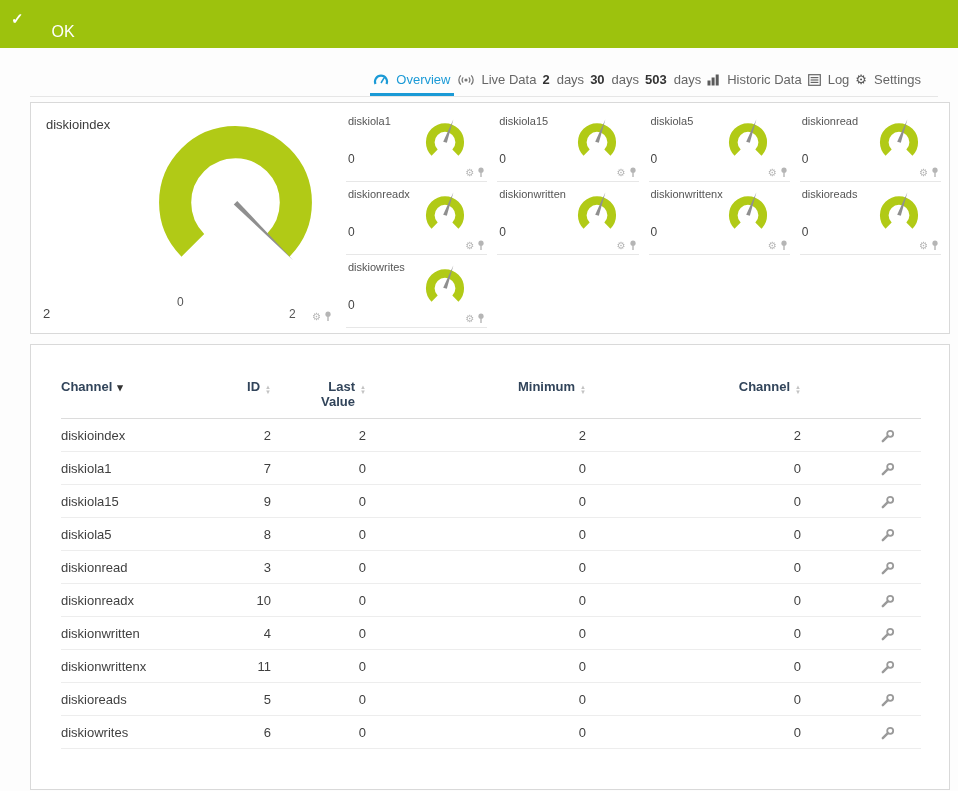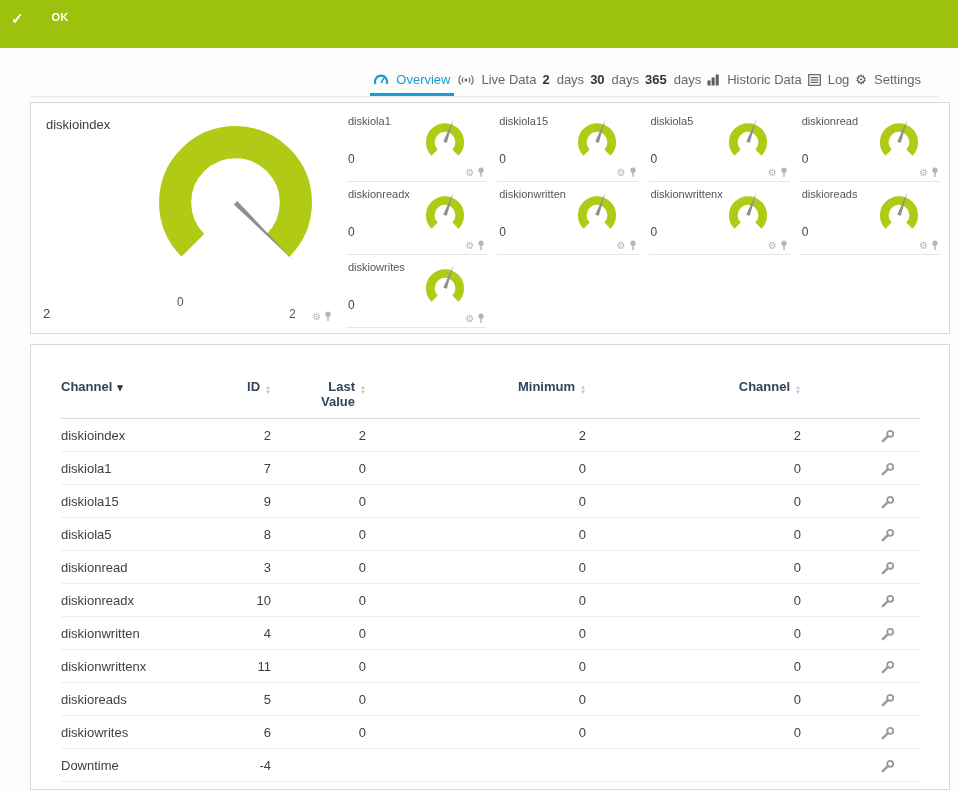--- a/index.html
+++ b/index.html
@@ -13,21 +13,21 @@
   
   .topbar{height:48px;background:var(--header-green,#9dc20d);display:flex;align-items:flex-start;padding:7px 0 0 11px}
   .check{color:#fff;font-weight:bold;font-size:15px;margin:3px 9px 0 0}
   .title-line{display:flex;align-items:baseline}
   .sensor-type{color:#fff;font-style:italic;font-weight:bold;font-size:17px;margin-right:6px}
   .sensor-title{color:#fff;font-size:17px}
   .flag{font-size:11px;color:#55611c;margin-left:7px;position:relative;top:-4px;cursor:pointer}
   .stars{margin-left:24px;font-size:12px;letter-spacing:1px;position:relative;top:-3px;cursor:pointer}
   .stars-filled{color:#343c10}
   .stars-empty{color:#6f7f22}
-  .status{color:#fff;font-weight:bold;font-size:11px;margin:4px 0 0 19px}
+  .status{color:#fff;font-weight:normal;font-size:16px;margin:16px 0 0 19px}
 
   
   .tabbar{display:flex;align-items:stretch;justify-content:flex-end;margin:18px 20px 0 30px;height:31px;border-bottom:1px solid #e6e6e6;padding:0 14px}
   .tab{display:flex;align-items:center;gap:7px;font-size:13px;color:#666;cursor:pointer;padding:0 3px;border-bottom:3px solid transparent}
   .tab .tval{color:#333;font-weight:bold}
   .tab.active{color:var(--accent-blue,#1b9ad6);border-bottom-color:var(--accent-blue,#1b9ad6)}
   .ticon{flex:none}
   .ov-arc{stroke:var(--accent-blue,#1b9ad6);stroke-width:2.2;fill:none}
   .ov-needle{stroke:var(--accent-blue,#1b9ad6);stroke-width:1.5}
   .gi-stroke{stroke:#777;fill:none;stroke-width:1.3}
@@ -107,21 +107,21 @@
   </div>
   <div class="tab">
     <span class="tval">2</span>
     <span>days</span>
   </div>
   <div class="tab">
     <span class="tval">30</span>
     <span>days</span>
   </div>
   <div class="tab">
-    <span class="tval">365</span>
+    <span class="tval">503</span>
     <span>days</span>
   </div>
   <div class="tab">
     <svg class="ticon" width="13" height="12" viewBox="0 0 13 12">
         <rect class="bars" x="0.5" y="6.5" width="3" height="5"></rect>
         <rect class="bars" x="4.6" y="3.5" width="3" height="8"></rect>
         <rect class="bars" x="8.7" y="0.5" width="3" height="11"></rect>
       </svg>
     <span>Historic Data</span>
   </div>
@@ -445,26 +445,15 @@
         <td>diskiowrites</td>
         <td class="num">6</td>
         <td class="num">0</td>
         <td class="num">0</td>
         <td class="num">0</td>
         <td class="c-set"><svg class="wrench" width="14" height="14" viewBox="0 0 14 14">
               <circle cx="9.2" cy="4.8" r="3" fill="none" stroke="#9a9a9a" stroke-width="1.8"></circle>
               <line x1="1.8" y1="12.2" x2="6.6" y2="7.4" stroke="#9a9a9a" stroke-width="2.4" stroke-linecap="round"></line>
             </svg></td>
       </tr>
-      <tr>
-        <td>Downtime</td>
-        <td class="num">-4</td>
-        <td class="num"></td>
-        <td class="num"></td>
-        <td class="num"></td>
-        <td class="c-set"><svg class="wrench" width="14" height="14" viewBox="0 0 14 14">
-              <circle cx="9.2" cy="4.8" r="3" fill="none" stroke="#9a9a9a" stroke-width="1.8"></circle>
-              <line x1="1.8" y1="12.2" x2="6.6" y2="7.4" stroke="#9a9a9a" stroke-width="2.4" stroke-linecap="round"></line>
-            </svg></td>
-      </tr>
     </tbody>
   </table>
 </section>
 
 </body></html>

